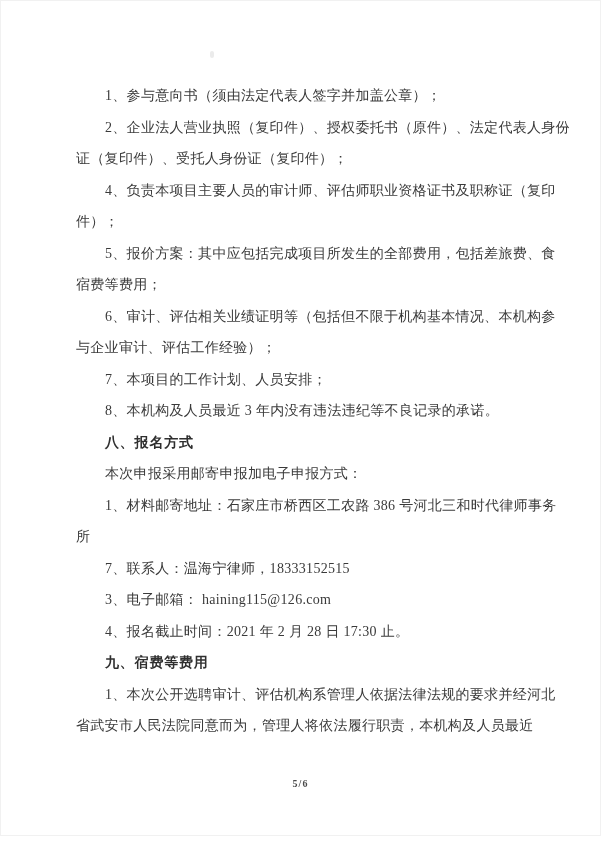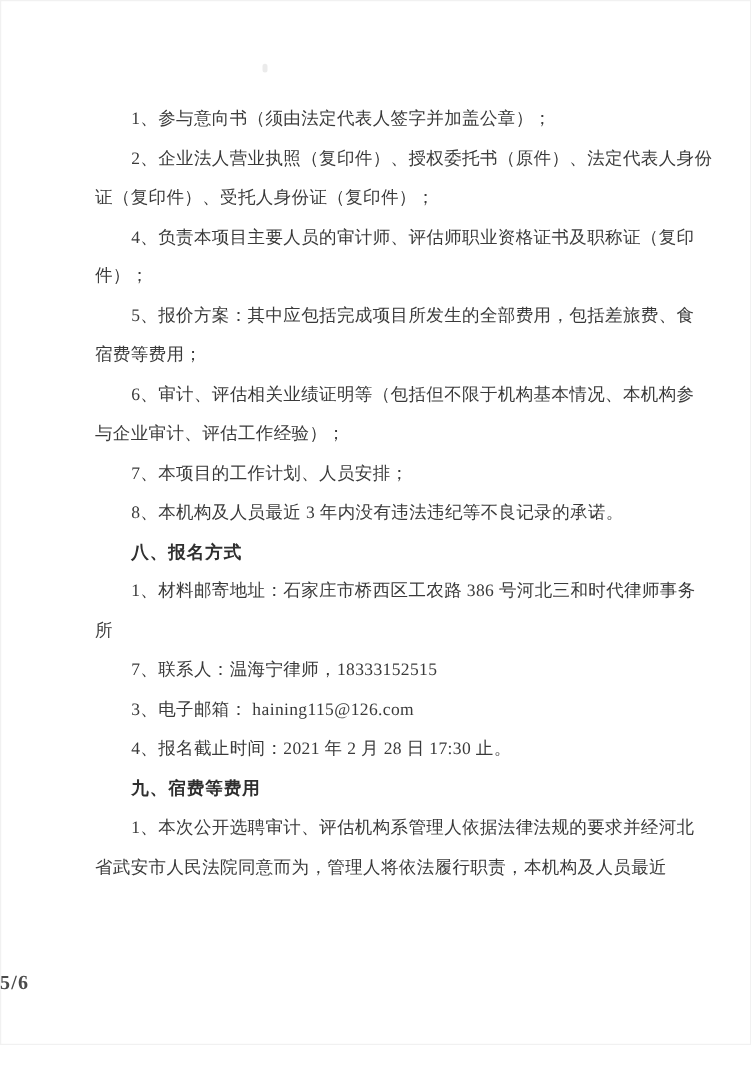--- a/index.html
+++ b/index.html
@@ -31,21 +31,22 @@
     white-space: nowrap;
     overflow: visible;
   }
   .ind { padding-left: 29px; }
   .hd  { font-weight: bold; color: #2f2f2f; letter-spacing: 0.8px; }
   .footer {
     position: absolute;
     top: 778px;
     left: 0;
     width: 100%;
-    font-size: 16px;
+    text-align: center;
+    font-size: 10px;
     font-weight: bold;
     letter-spacing: 1px;
     color: #4a4a4a;
     font-family: "Liberation Serif", "DejaVu Serif", serif;
   }
   .artifact {
     position: absolute;
     left: 210px;
     top: 51px;
     width: 4px;
@@ -68,20 +69,21 @@
     <div class="ln">证（复印件）、受托人身份证（复印件）；</div>
     <div class="ln ind">4、负责本项目主要人员的审计师、评估师职业资格证书及职称证（复印</div>
     <div class="ln">件）；</div>
     <div class="ln ind">5、报价方案：其中应包括完成项目所发生的全部费用，包括差旅费、食</div>
     <div class="ln">宿费等费用；</div>
     <div class="ln ind">6、审计、评估相关业绩证明等（包括但不限于机构基本情况、本机构参</div>
     <div class="ln">与企业审计、评估工作经验）；</div>
     <div class="ln ind">7、本项目的工作计划、人员安排；</div>
     <div class="ln ind">8、本机构及人员最近 3 年内没有违法违纪等不良记录的承诺。</div>
     <div class="ln ind hd">八、报名方式</div>
+    <div class="ln ind">本次申报采用邮寄申报加电子申报方式：</div>
     <div class="ln ind">1、材料邮寄地址：石家庄市桥西区工农路 386 号河北三和时代律师事务</div>
     <div class="ln">所</div>
     <div class="ln ind">7、联系人：温海宁律师，18333152515</div>
     <div class="ln ind">3、电子邮箱： haining115@126.com</div>
     <div class="ln ind">4、报名截止时间：2021 年 2 月 28 日 17:30 止。</div>
     <div class="ln ind hd">九、宿费等费用</div>
     <div class="ln ind">1、本次公开选聘审计、评估机构系管理人依据法律法规的要求并经河北</div>
     <div class="ln">省武安市人民法院同意而为，管理人将依法履行职责，本机构及人员最近</div>
   </div>
 

